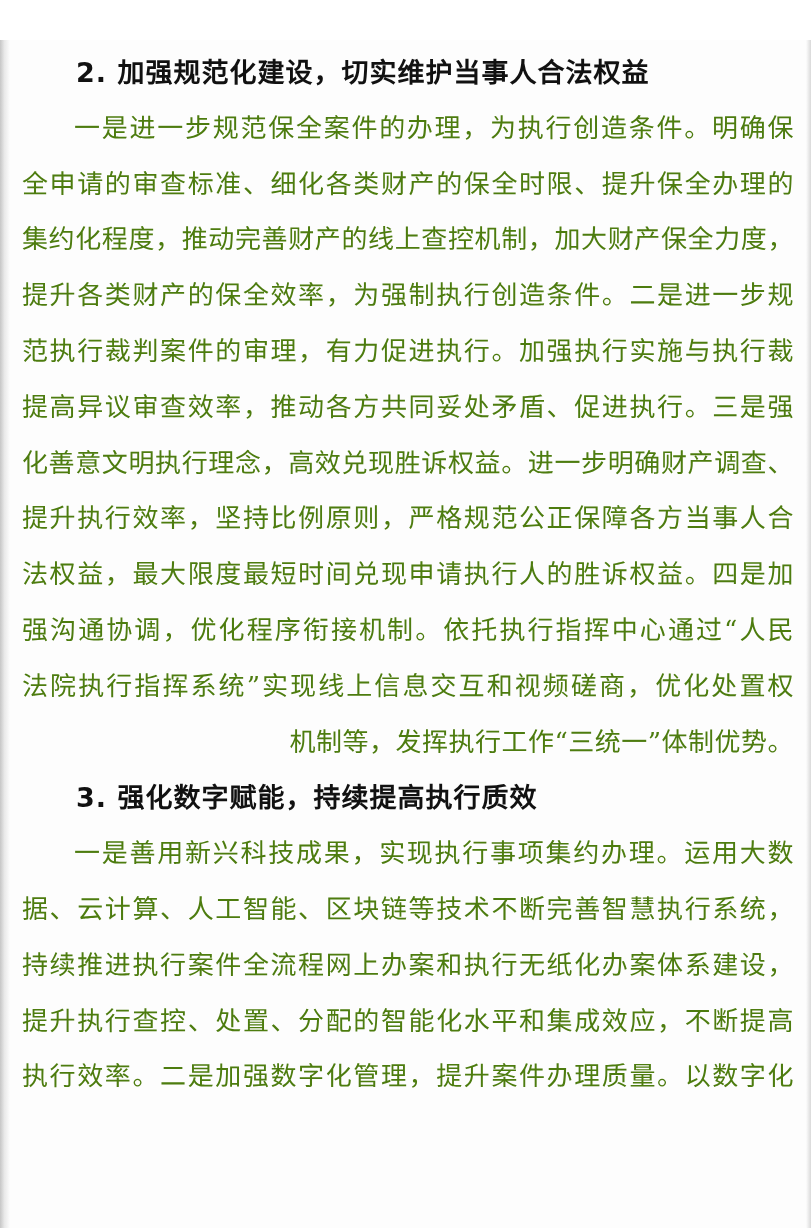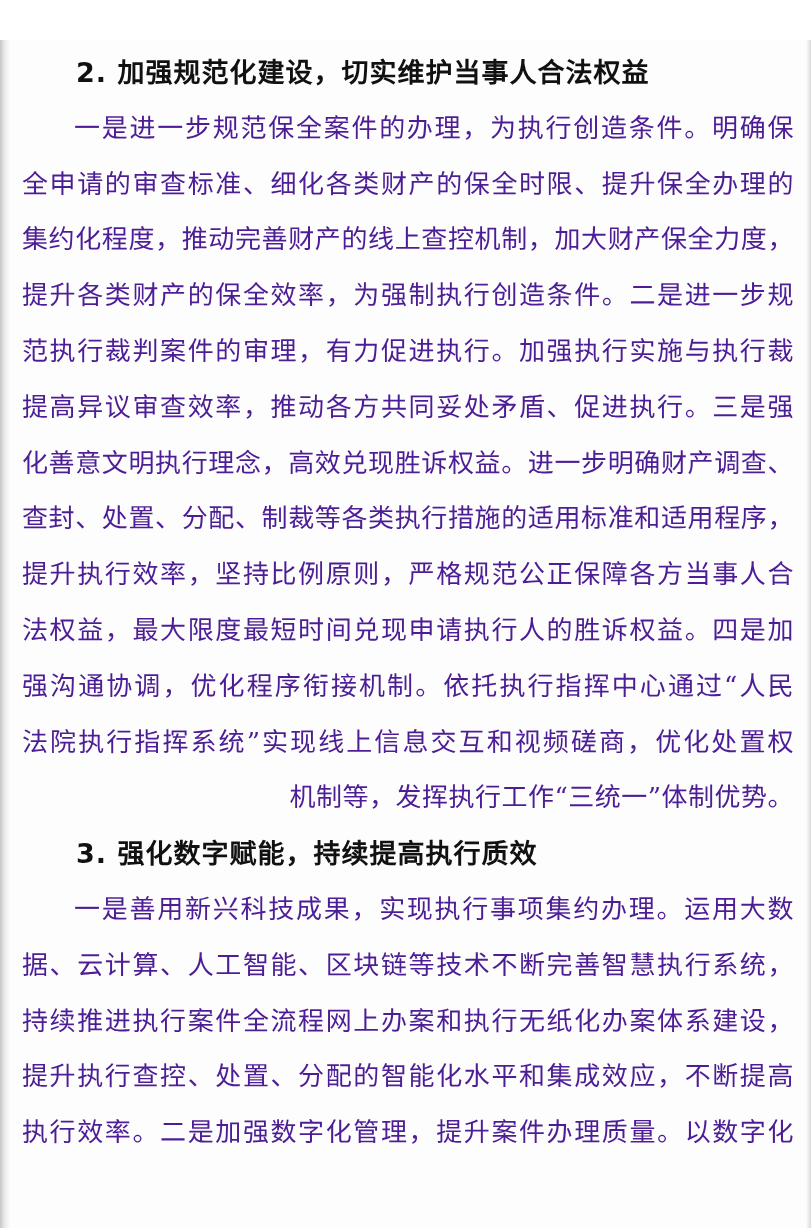--- a/index.html
+++ b/index.html
@@ -40,21 +40,21 @@
     pointer-events: none;
   }
   .content {
     position: relative;
     z-index: 1;
   }
   .line {
     font-size: 26px;
     line-height: 55.8px;
     height: 55.8px;
-    color: #4c1d95;
+    color: #4d7c0f;
     letter-spacing: 0.5px;
     overflow: visible;
   }
   
   .line.body {
     text-align: justify;
     text-align-last: justify;
   }
   
   .line.first {
@@ -84,21 +84,20 @@
   <div class="edge-right"></div>
   <div class="content">
       <div class="line heading">2. 加强规范化建设，切实维护当事人合法权益</div>
       <div class="line first">一是进一步规范保全案件的办理，为执行创造条件。明确保</div>
       <div class="line body">全申请的审查标准、细化各类财产的保全时限、提升保全办理的</div>
       <div class="line body">集约化程度，推动完善财产的线上查控机制，加大财产保全力度，</div>
       <div class="line body">提升各类财产的保全效率，为强制执行创造条件。二是进一步规</div>
       <div class="line body">范执行裁判案件的审理，有力促进执行。加强执行实施与执行裁</div>
       <div class="line body">提高异议审查效率，推动各方共同妥处矛盾、促进执行。三是强</div>
       <div class="line body">化善意文明执行理念，高效兑现胜诉权益。进一步明确财产调查、</div>
-      <div class="line body">查封、处置、分配、制裁等各类执行措施的适用标准和适用程序，</div>
       <div class="line body">提升执行效率，坚持比例原则，严格规范公正保障各方当事人合</div>
       <div class="line body">法权益，最大限度最短时间兑现申请执行人的胜诉权益。四是加</div>
       <div class="line body">强沟通协调，优化程序衔接机制。依托执行指挥中心通过“人民</div>
       <div class="line body">法院执行指挥系统”实现线上信息交互和视频磋商，优化处置权</div>
       <div class="line last">机制等，发挥执行工作“三统一”体制优势。</div>
       <div class="line heading">3. 强化数字赋能，持续提高执行质效</div>
       <div class="line first">一是善用新兴科技成果，实现执行事项集约办理。运用大数</div>
       <div class="line body">据、云计算、人工智能、区块链等技术不断完善智慧执行系统，</div>
       <div class="line body">持续推进执行案件全流程网上办案和执行无纸化办案体系建设，</div>
       <div class="line body">提升执行查控、处置、分配的智能化水平和集成效应，不断提高</div>

